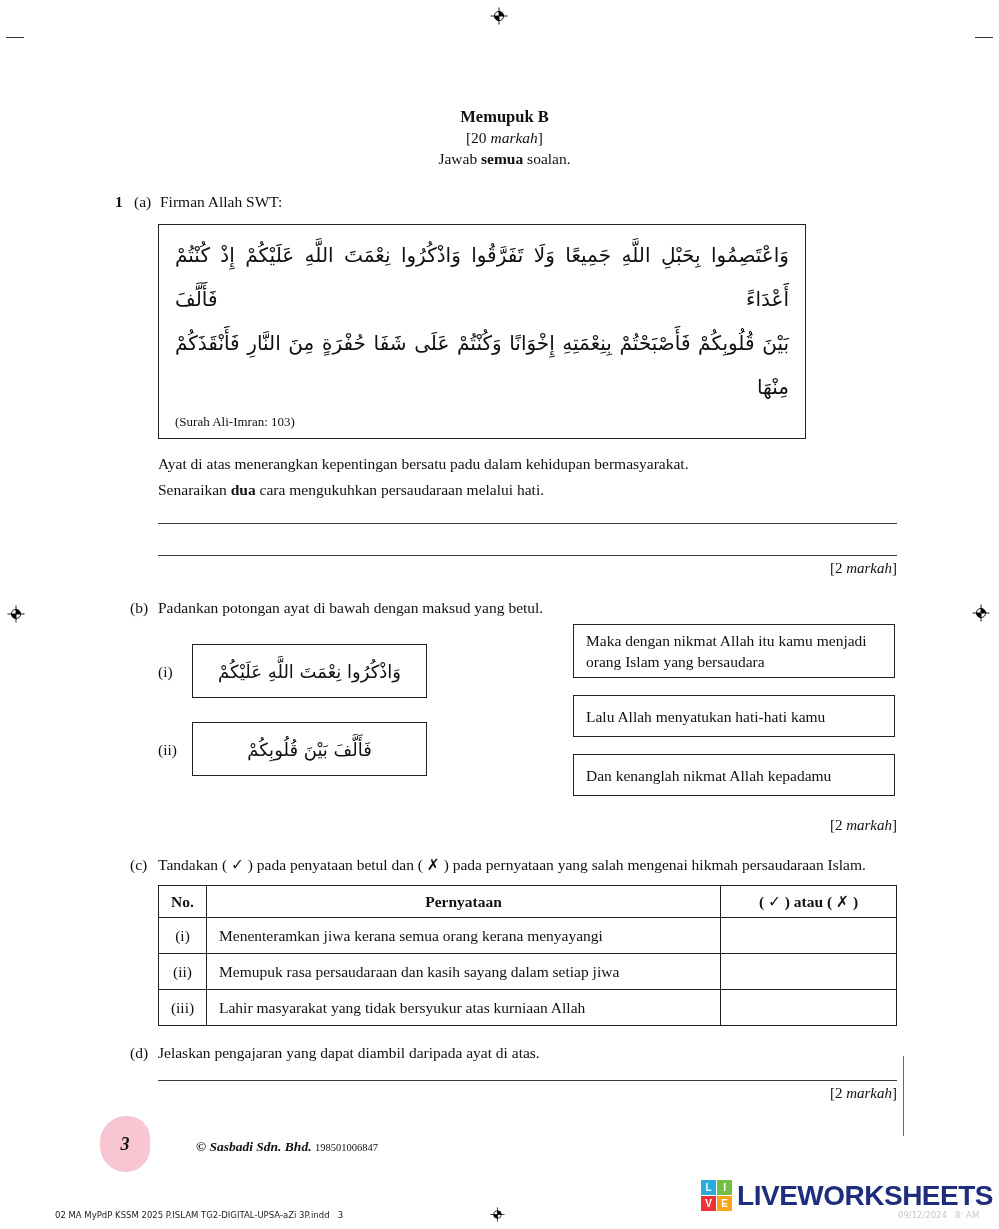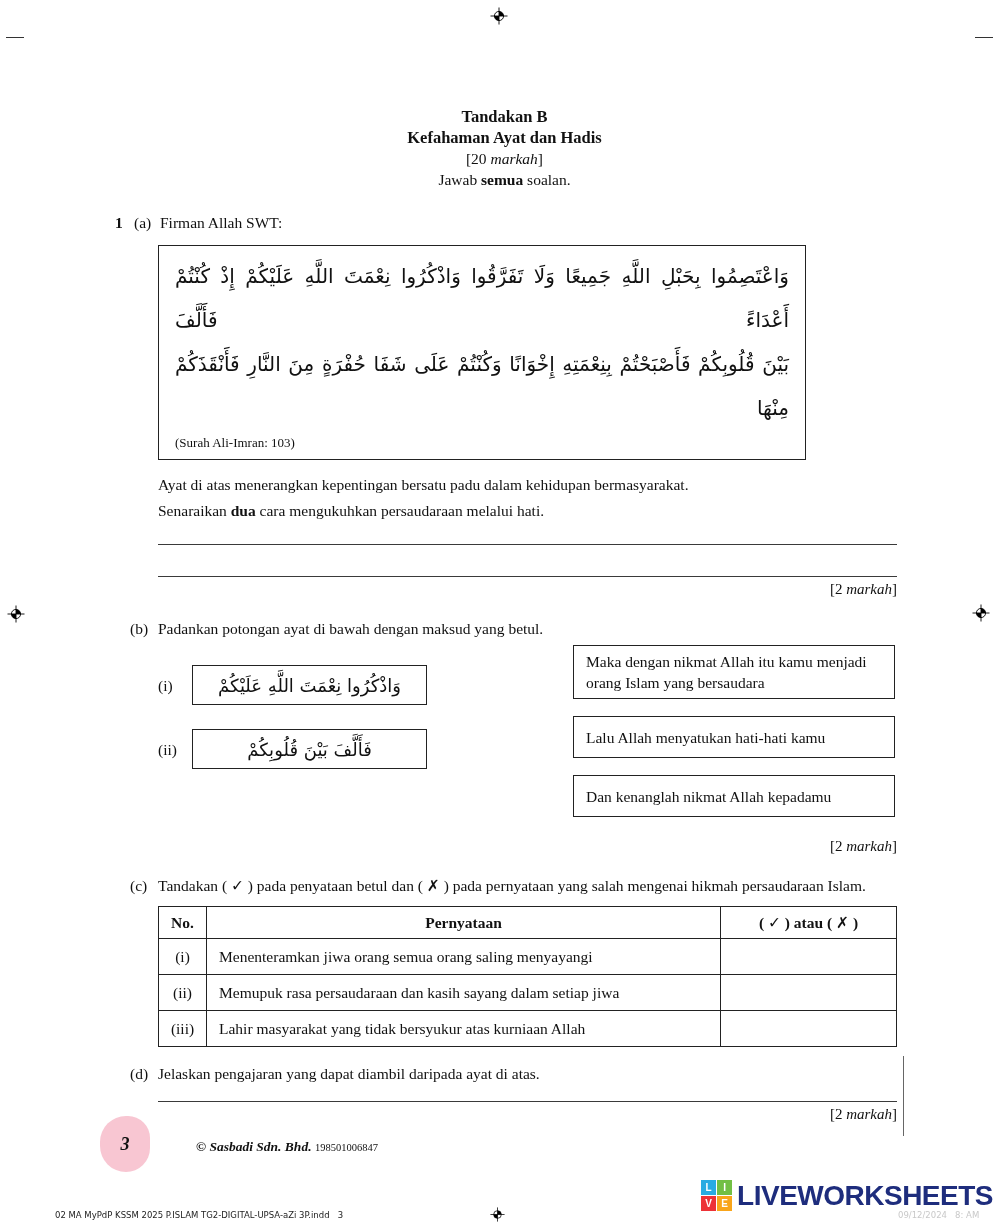--- a/index.html
+++ b/index.html
@@ -69,21 +69,21 @@
   .marks-row { text-align:right; margin-top:2px; font-size:15px; }
 
   
   .match { display:flex; margin:6px 0 0 46px; }
   .match-left { width:269px; padding-top:20px; flex:none; }
   .match-right { margin-left:146px; width:322px; flex:none; }
   .match-item { display:flex; align-items:center; }
   .mi-2 { margin-top:24px; }
   .match-label { width:34px; flex:none; }
   .match-arabic {
-    width:235px; height:40px; border:1px solid #222;
+    width:235px; height:54px; border:1px solid #222;
     display:flex; align-items:center; justify-content:center;
     direction:rtl; font-family:"DejaVu Sans",sans-serif; font-size:18px;
   }
   .match-answer {
     border:1px solid #222; min-height:42px; padding:5px 12px;
     display:flex; align-items:center; margin-bottom:17px;
   }
 
   
   .q-table { border-collapse:collapse; width:739px; margin:10px 0 0 46px; }
@@ -164,22 +164,21 @@
         <path d="M9 13.6 A4.6 4.6 0 0 1 4.4 9 L9 9 Z" fill="#000"></path>
       </svg>
   </div>
   <div class="tick tick-tl"></div>
   <div class="tick tick-tr"></div>
   <div class="vline"></div>
 
   <div class="content">
 
     <div class="title-block">
-      <div class="t-bold">Tandakan B</div>
-      <div class="t-bold">Kefahaman Ayat dan Hadis</div>
+      <div class="t-bold">Memupuk B</div>
       <div><span>[20 </span><span class="it">markah</span><span>]</span></div>
       <div><span>Jawab </span><b>semua</b><span> soalan.</span></div>
     </div>
 
     <div class="qrow">
       <span class="qnum">1</span>
       <span class="qletter">(a)</span>
       <span>Firman Allah SWT:</span>
     </div>
 
@@ -229,21 +228,21 @@
       <thead>
         <tr>
           <th>No.</th>
           <th>Pernyataan</th>
           <th>( ✓ ) atau ( ✗ )</th>
         </tr>
       </thead>
       <tbody>
         <tr>
           <td class="c-no">(i)</td>
-          <td>Menenteramkan jiwa orang semua orang saling menyayangi</td>
+          <td>Menenteramkan jiwa kerana semua orang kerana menyayangi</td>
           <td class="c-ans"></td>
         </tr>
         <tr>
           <td class="c-no">(ii)</td>
           <td>Memupuk rasa persaudaraan dan kasih sayang dalam setiap jiwa</td>
           <td class="c-ans"></td>
         </tr>
         <tr>
           <td class="c-no">(iii)</td>
           <td>Lahir masyarakat yang tidak bersyukur atas kurniaan Allah</td>

